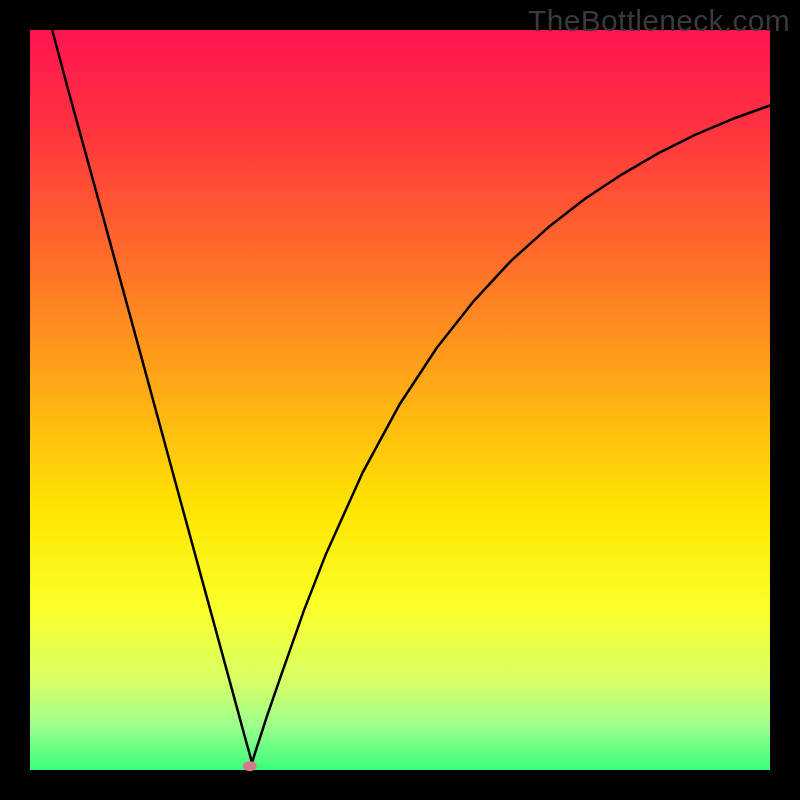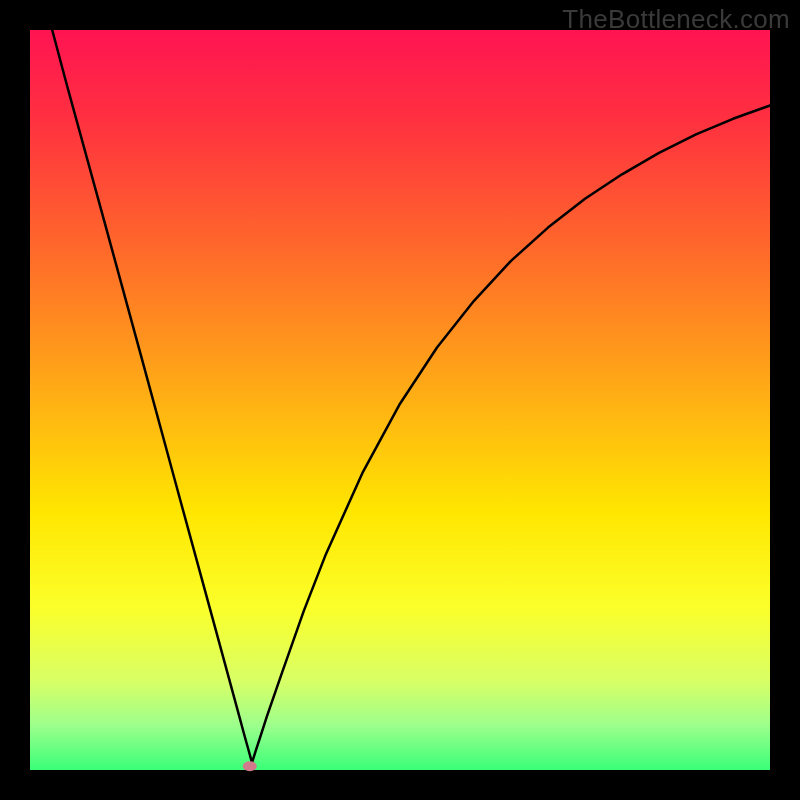--- a/index.html
+++ b/index.html
@@ -14,21 +14,21 @@
   .container {
     position: relative;
     width: 800px;
     height: 800px;
   }
   .watermark {
     position: absolute;
     top: 4px;
     right: 10px;
     color: #3a3a3a;
-    font-size: 26px;
+    font-size: 30px;
     font-weight: 500;
     letter-spacing: 0.3px;
     z-index: 5;
   }
   svg {
     position: absolute;
     top: 0;
     left: 0;
   }
 </style>

